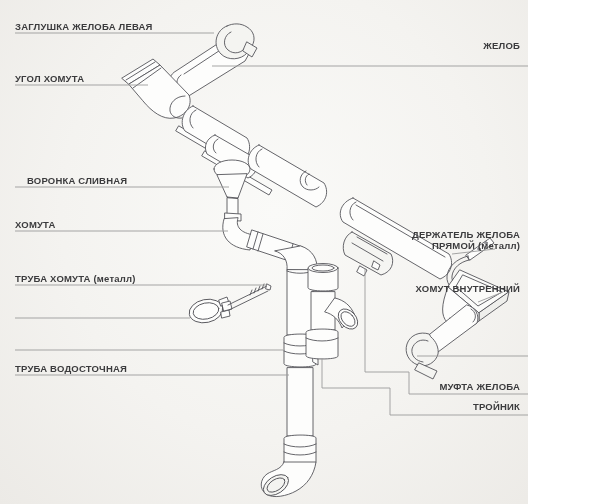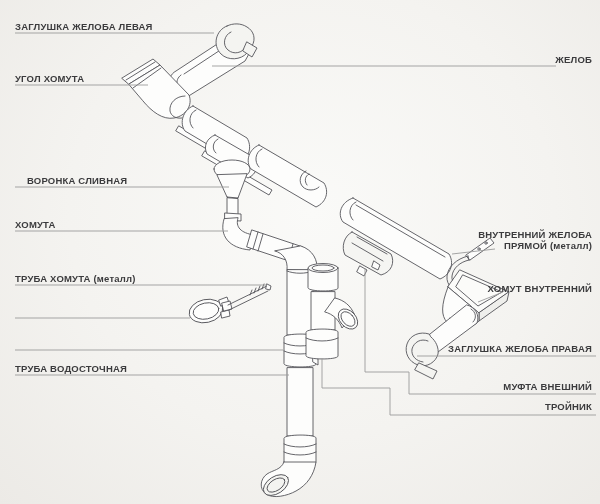--- a/index.html
+++ b/index.html
@@ -1,17 +1,17 @@
 <!DOCTYPE html>
 <html><head>
 <meta charset="utf-8">
 <style>
   html,body{margin:0;padding:0;}
   .stage{
-    position:relative;width:600px;height:504px;overflow:hidden;
+    position:relative;width:528px;height:504px;overflow:hidden;
     background:radial-gradient(ellipse at 52% 42%, #fafaf8 0%, #f4f3f0 55%, #eceae6 100%);
     font-family:"Liberation Sans", sans-serif;
   }
   .stage svg{position:absolute;left:0;top:0;}
   .lbl{
     position:absolute;
     font-size:9.5px;line-height:11px;font-weight:700;
     color:#3b3b3d;letter-spacing:.2px;white-space:nowrap;
   }
   .lbl.right{text-align:right;}
@@ -186,23 +186,22 @@
     </g>
   </svg>
 
   <div class="lbl" style="left:15px;top:21px">ЗАГЛУШКА ЖЕЛОБА ЛЕВАЯ</div>
   <div class="lbl" style="left:15px;top:73px">УГОЛ ХОМУТА</div>
   <div class="lbl" style="left:27px;top:175px">ВОРОНКА СЛИВНАЯ</div>
   <div class="lbl" style="left:15px;top:219px">ХОМУТА</div>
   <div class="lbl" style="left:15px;top:273px">ТРУБА ХОМУТА (металл)</div>
   <div class="lbl" style="left:15px;top:363px">ТРУБА ВОДОСТОЧНАЯ</div>
 
-  <div class="lbl right" style="right:8px;top:54px">ЖЕЛОБ</div>
+  <div class="lbl right" style="right:8px;top:40px">ЖЕЛОБ</div>
   <div class="lbl right" style="right:8px;top:229px">
-    <div>ВНУТРЕННИЙ ЖЕЛОБА</div>
+    <div>ДЕРЖАТЕЛЬ ЖЕЛОБА</div>
     <div>ПРЯМОЙ (металл)</div>
   </div>
   <div class="lbl right" style="right:8px;top:283px">ХОМУТ ВНУТРЕННИЙ</div>
-  <div class="lbl right" style="right:8px;top:343px">ЗАГЛУШКА ЖЕЛОБА ПРАВАЯ</div>
-  <div class="lbl right" style="right:8px;top:381px">МУФТА ВНЕШНИЙ</div>
+  <div class="lbl right" style="right:8px;top:381px">МУФТА ЖЕЛОБА</div>
   <div class="lbl right" style="right:8px;top:401px">ТРОЙНИК</div>
 
 </div>
 
 </body></html>

